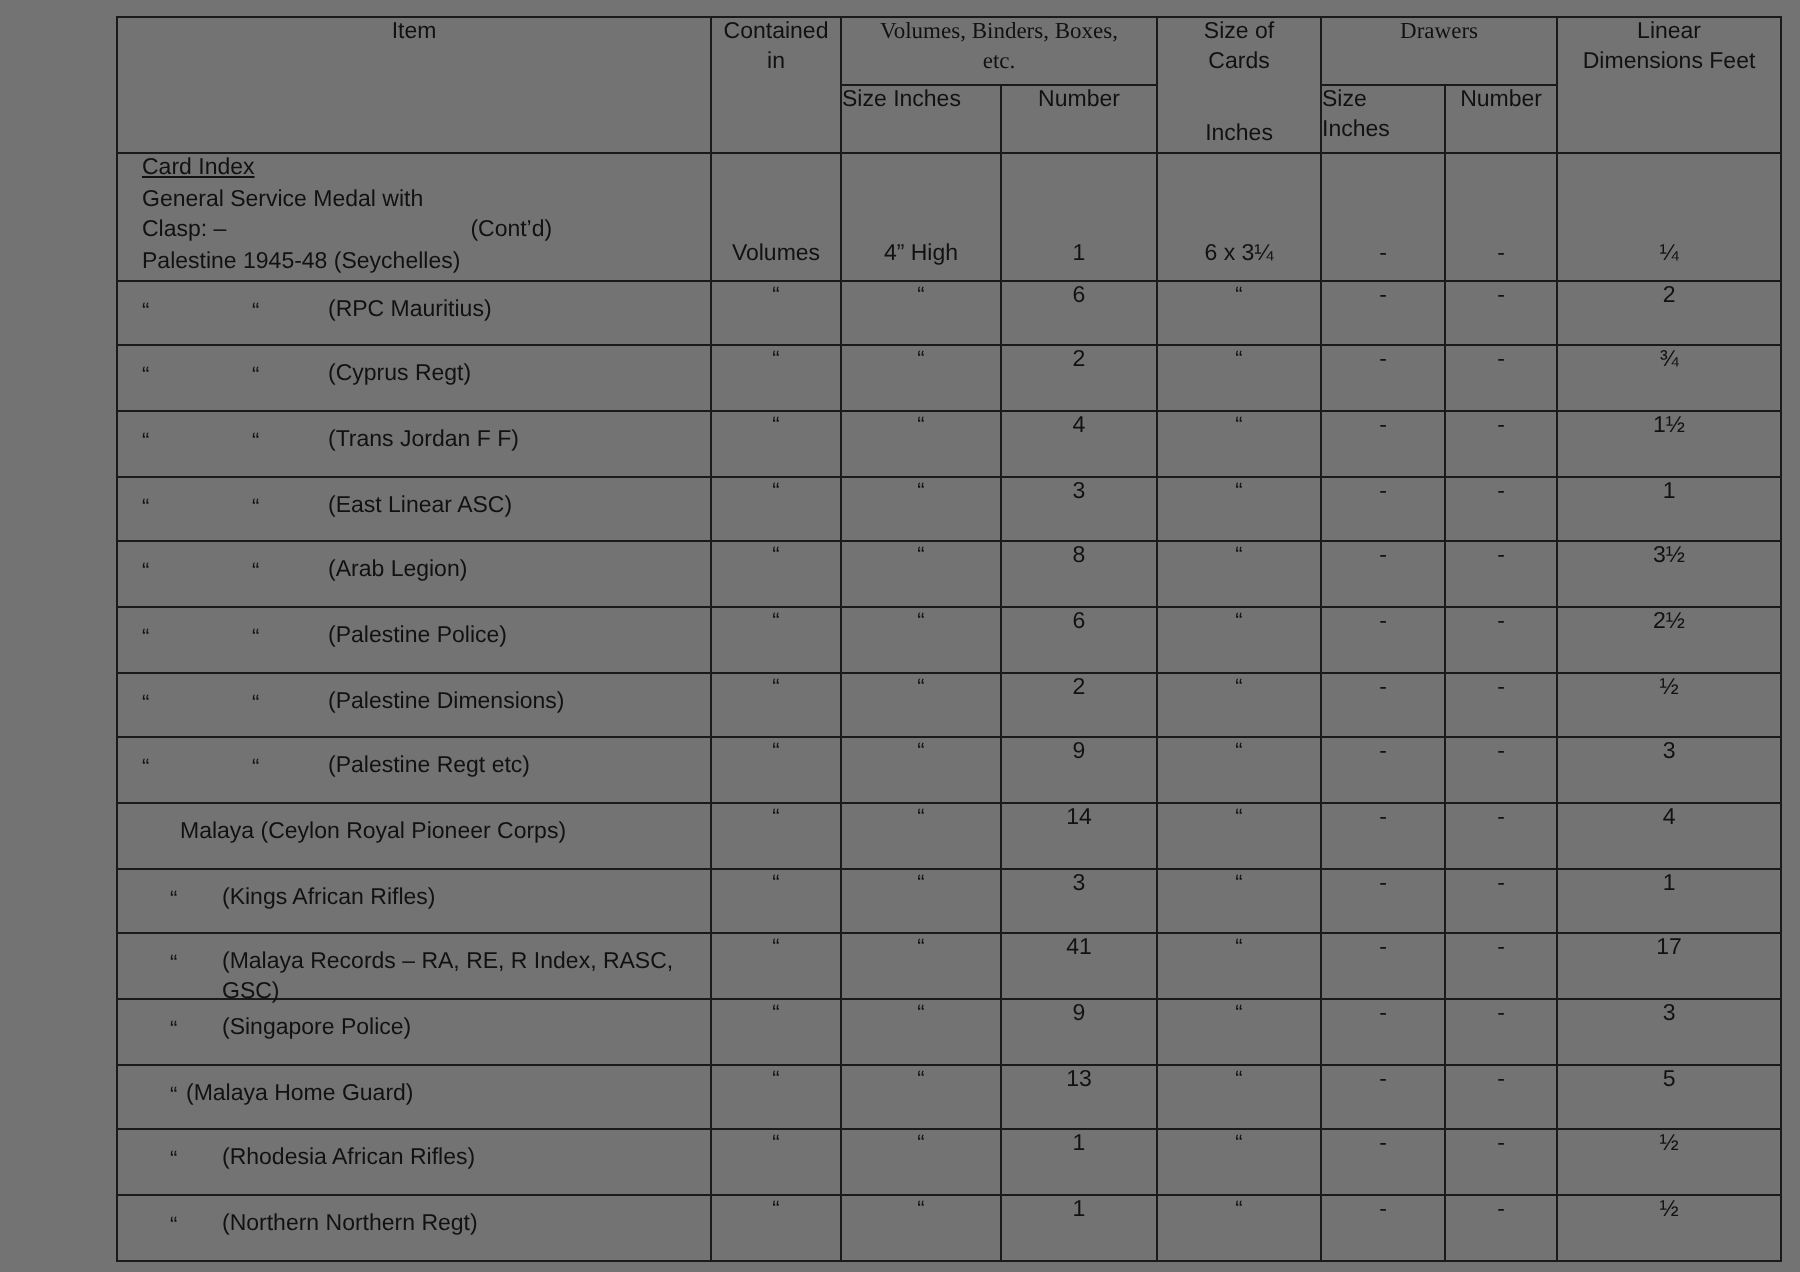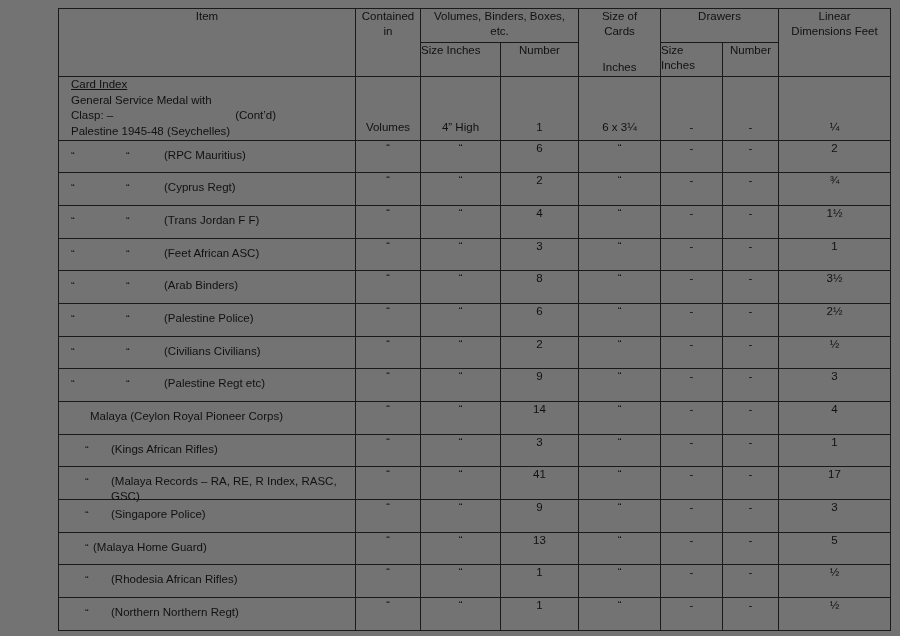--- a/index.html
+++ b/index.html
@@ -43,21 +43,21 @@
   }
 
   
   thead th {
     text-align: center;
     vertical-align: top;
     padding-top: 6px;
   }
   .h-item       { height: 66px; }
   .h-tall       { height: 66px; }
-  .h-group      { height: 33px; }
+  .h-group      { height: 33px; font-family: Liberation Serif, serif; }
   .h-sub        { height: 33px; }
 
   th.cell-center-mid {
     vertical-align: middle;
     padding-top: 0;
     margin-left: 46px;
   }
 
   .sizecards-inner {
     position: relative;
@@ -276,37 +276,37 @@
           <td class="c-center"><span class="ditto-c">“</span></td>
           <td class="c-center"><span class="dash">-</span></td>
           <td class="c-center"><span class="dash">-</span></td>
           <td class="c-center"><span>1½</span></td>
         </tr>
         <tr>
           <td>
             <div class="row-item">
               <span class="ditto d1">“</span>
               <span class="ditto d2">“</span>
-              <div class="row-text">(Feet African ASC)</div>
+              <div class="row-text">(East Linear ASC)</div>
             </div>
           </td>
           <td class="c-center"><span class="ditto-c">“</span></td>
           <td class="c-center"><span class="ditto-c">“</span></td>
           <td class="c-center"><span>3</span></td>
           <td class="c-center"><span class="ditto-c">“</span></td>
           <td class="c-center"><span class="dash">-</span></td>
           <td class="c-center"><span class="dash">-</span></td>
           <td class="c-center"><span>1</span></td>
         </tr>
         <tr>
           <td>
             <div class="row-item">
               <span class="ditto d1">“</span>
               <span class="ditto d2">“</span>
-              <div class="row-text">(Arab Binders)</div>
+              <div class="row-text">(Arab Legion)</div>
             </div>
           </td>
           <td class="c-center"><span class="ditto-c">“</span></td>
           <td class="c-center"><span class="ditto-c">“</span></td>
           <td class="c-center"><span>8</span></td>
           <td class="c-center"><span class="ditto-c">“</span></td>
           <td class="c-center"><span class="dash">-</span></td>
           <td class="c-center"><span class="dash">-</span></td>
           <td class="c-center"><span>3½</span></td>
         </tr>
@@ -324,21 +324,21 @@
           <td class="c-center"><span class="ditto-c">“</span></td>
           <td class="c-center"><span class="dash">-</span></td>
           <td class="c-center"><span class="dash">-</span></td>
           <td class="c-center"><span>2½</span></td>
         </tr>
         <tr>
           <td>
             <div class="row-item">
               <span class="ditto d1">“</span>
               <span class="ditto d2">“</span>
-              <div class="row-text">(Civilians Civilians)</div>
+              <div class="row-text">(Palestine Dimensions)</div>
             </div>
           </td>
           <td class="c-center"><span class="ditto-c">“</span></td>
           <td class="c-center"><span class="ditto-c">“</span></td>
           <td class="c-center"><span>2</span></td>
           <td class="c-center"><span class="ditto-c">“</span></td>
           <td class="c-center"><span class="dash">-</span></td>
           <td class="c-center"><span class="dash">-</span></td>
           <td class="c-center"><span>½</span></td>
         </tr>

